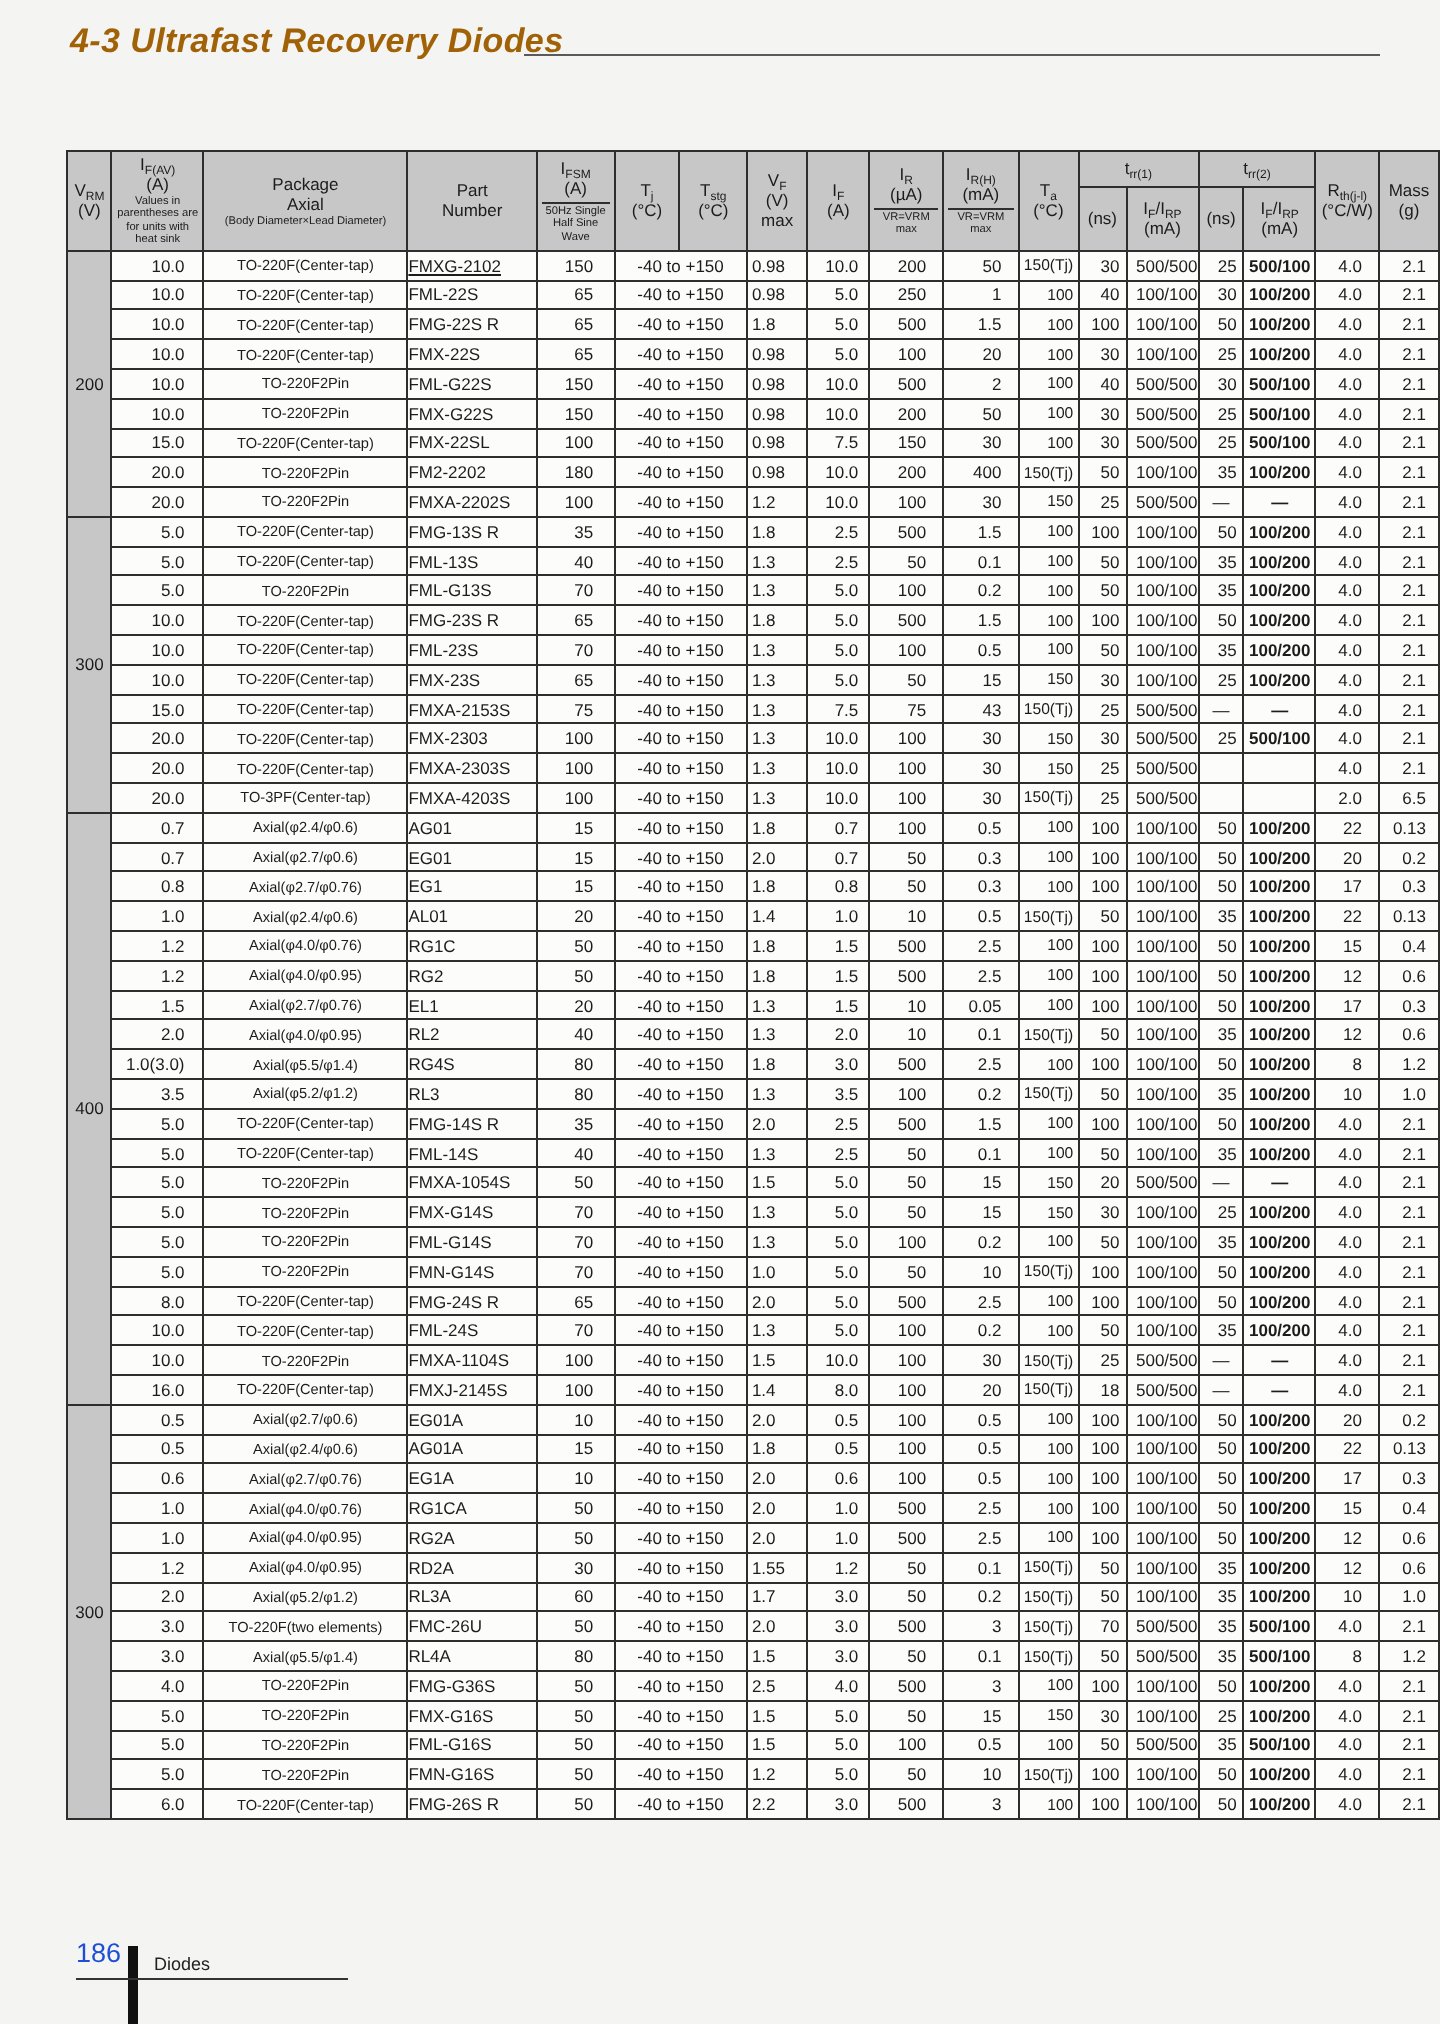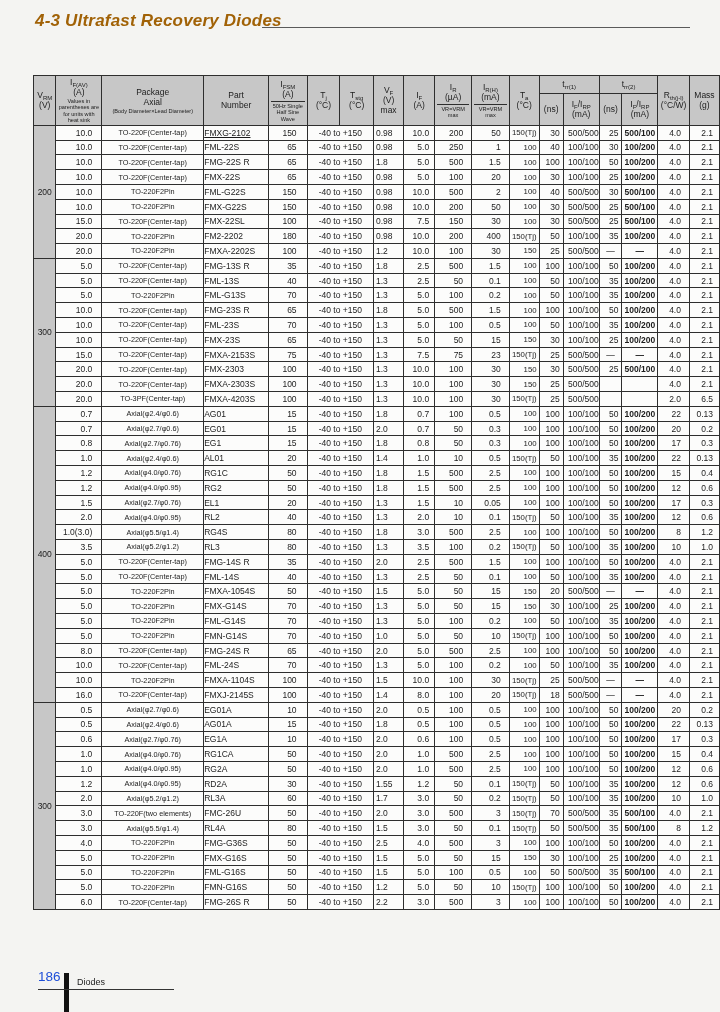--- a/index.html
+++ b/index.html
@@ -386,21 +386,21 @@
       </tr>
       <tr>
         <td class="c0">15.0</td>
         <td class="c1">TO-220F(Center-tap)</td>
         <td class="c2">FMXA-2153S</td>
         <td class="c3">75</td>
         <td class="c4" colspan="2">-40 to +150</td>
         <td class="c5">1.3</td>
         <td class="c6">7.5</td>
         <td class="c7">75</td>
-        <td class="c8">23</td>
+        <td class="c8">43</td>
         <td class="c9">150(Tj)</td>
         <td class="c10">25</td>
         <td class="c11">500/500</td>
         <td class="c12 dash">—</td>
         <td class="c13 dash">—</td>
         <td class="c14">4.0</td>
         <td class="c15">2.1</td>
       </tr>
       <tr>
         <td class="c0">20.0</td>

